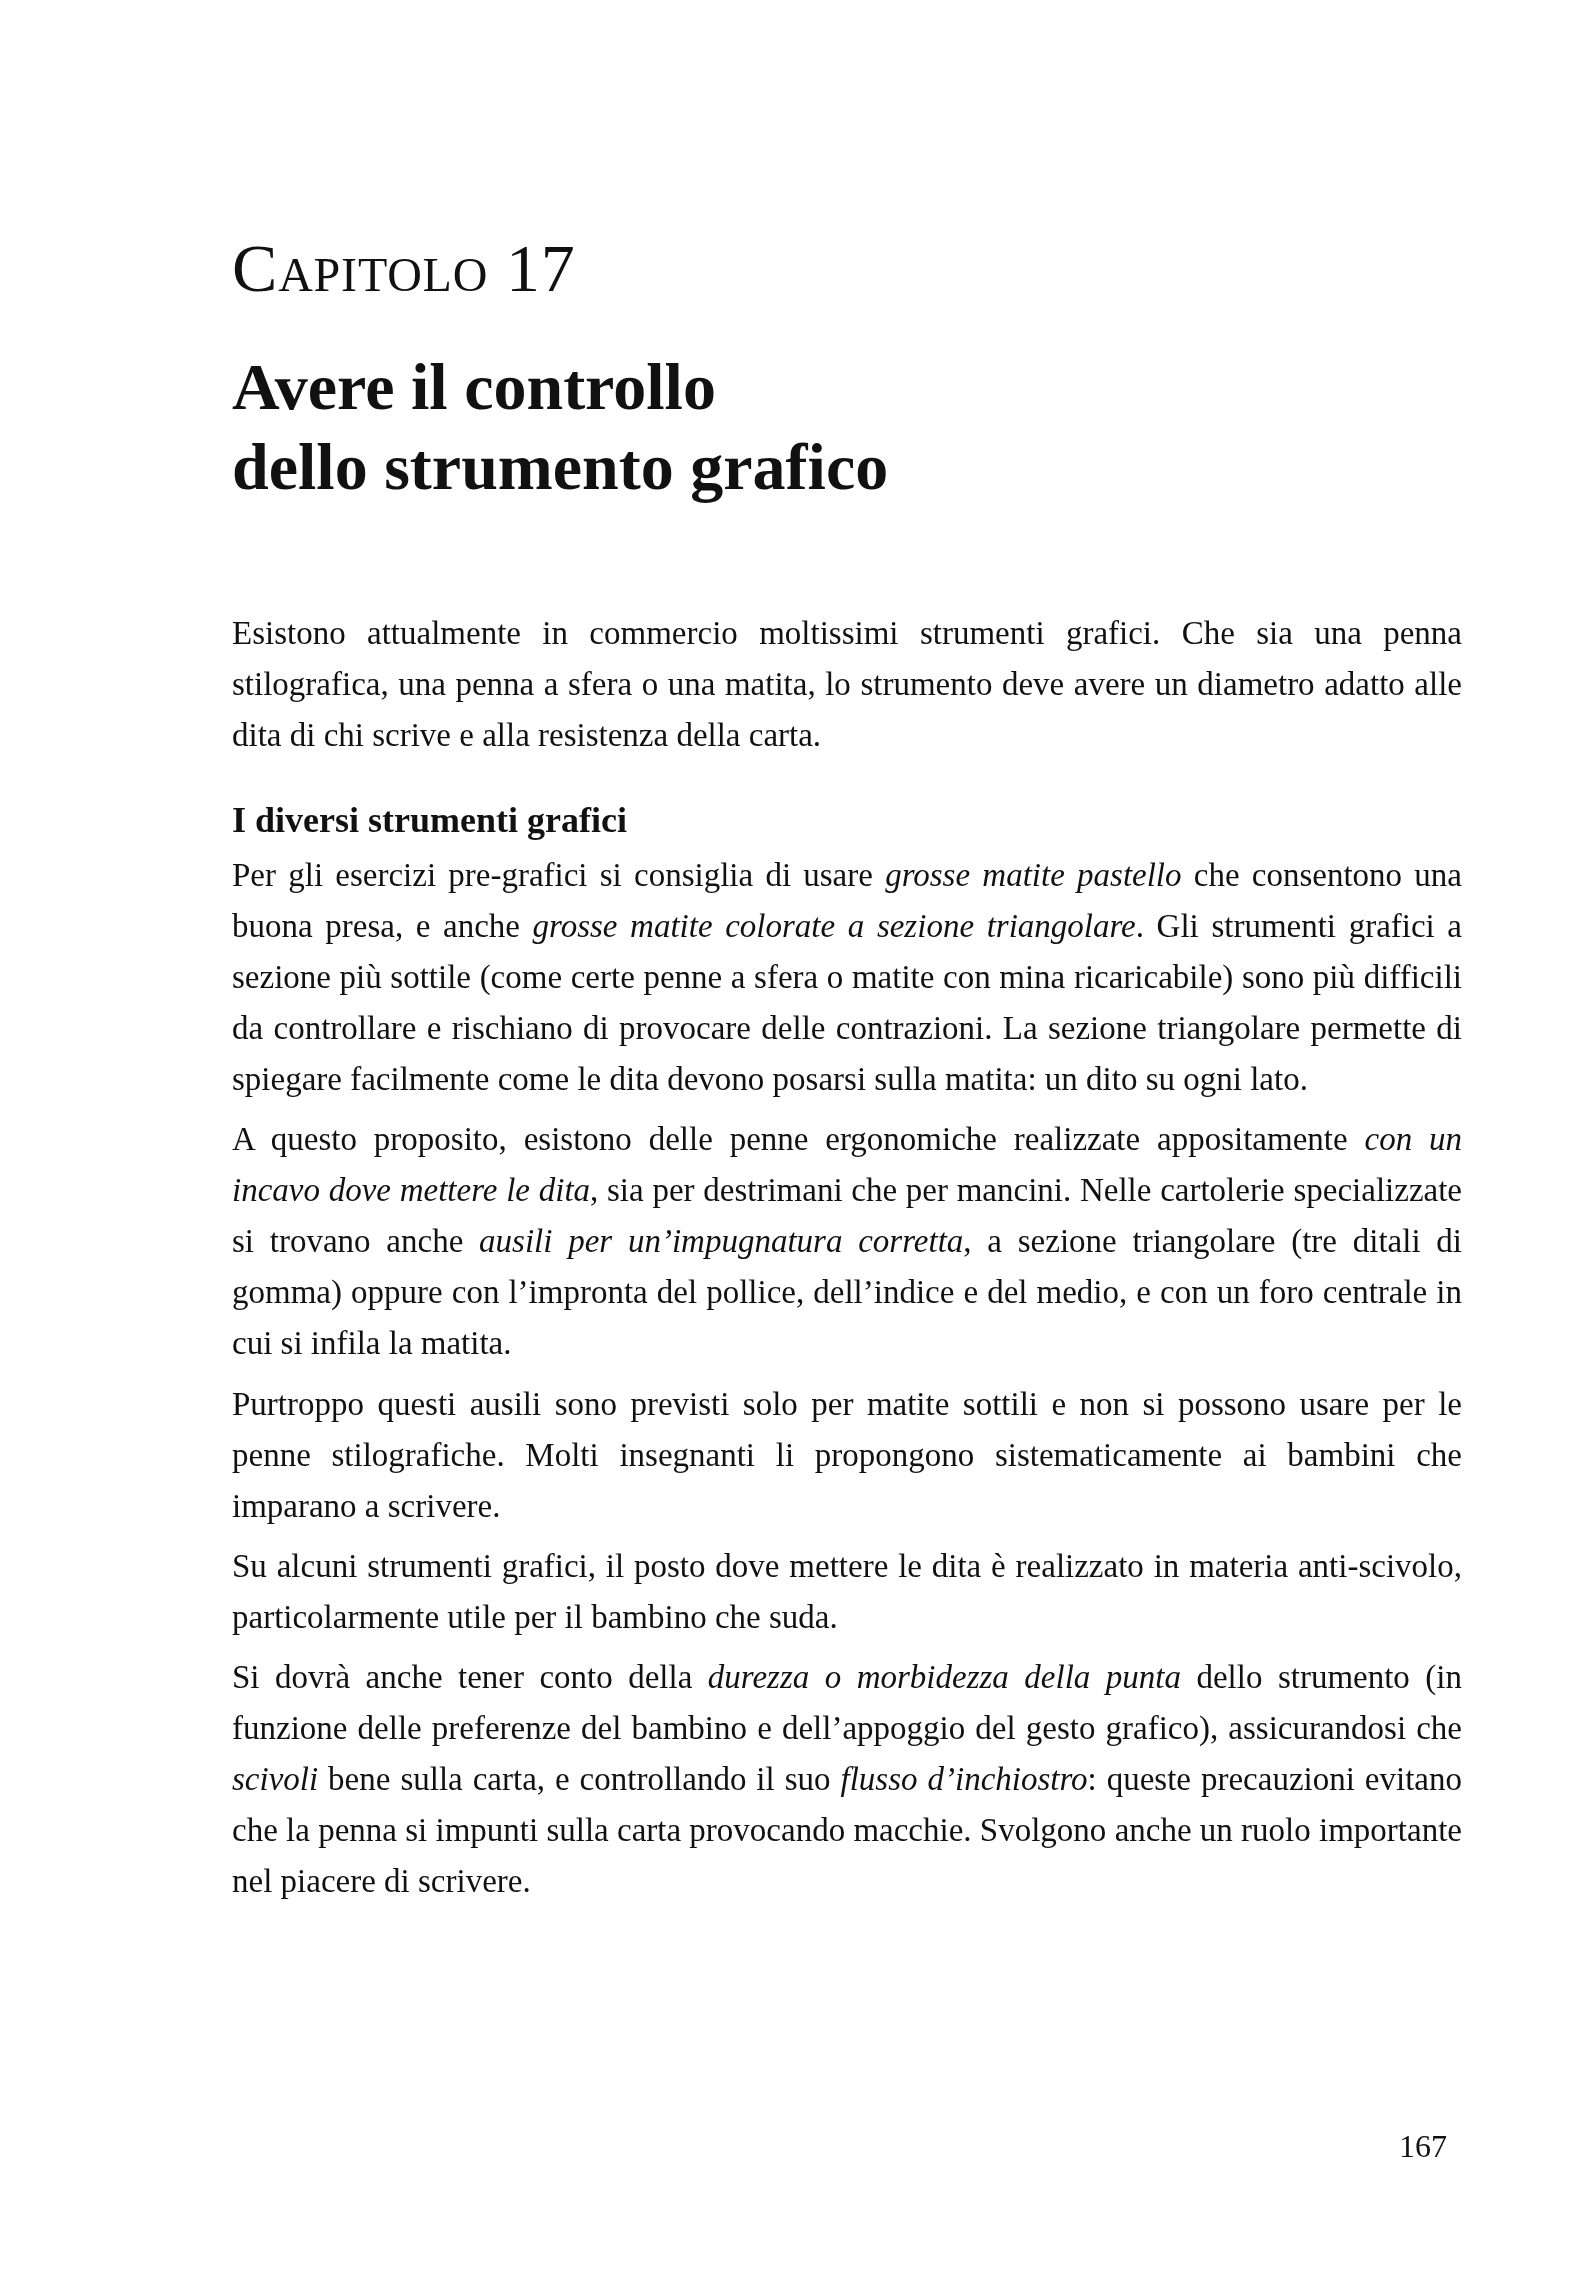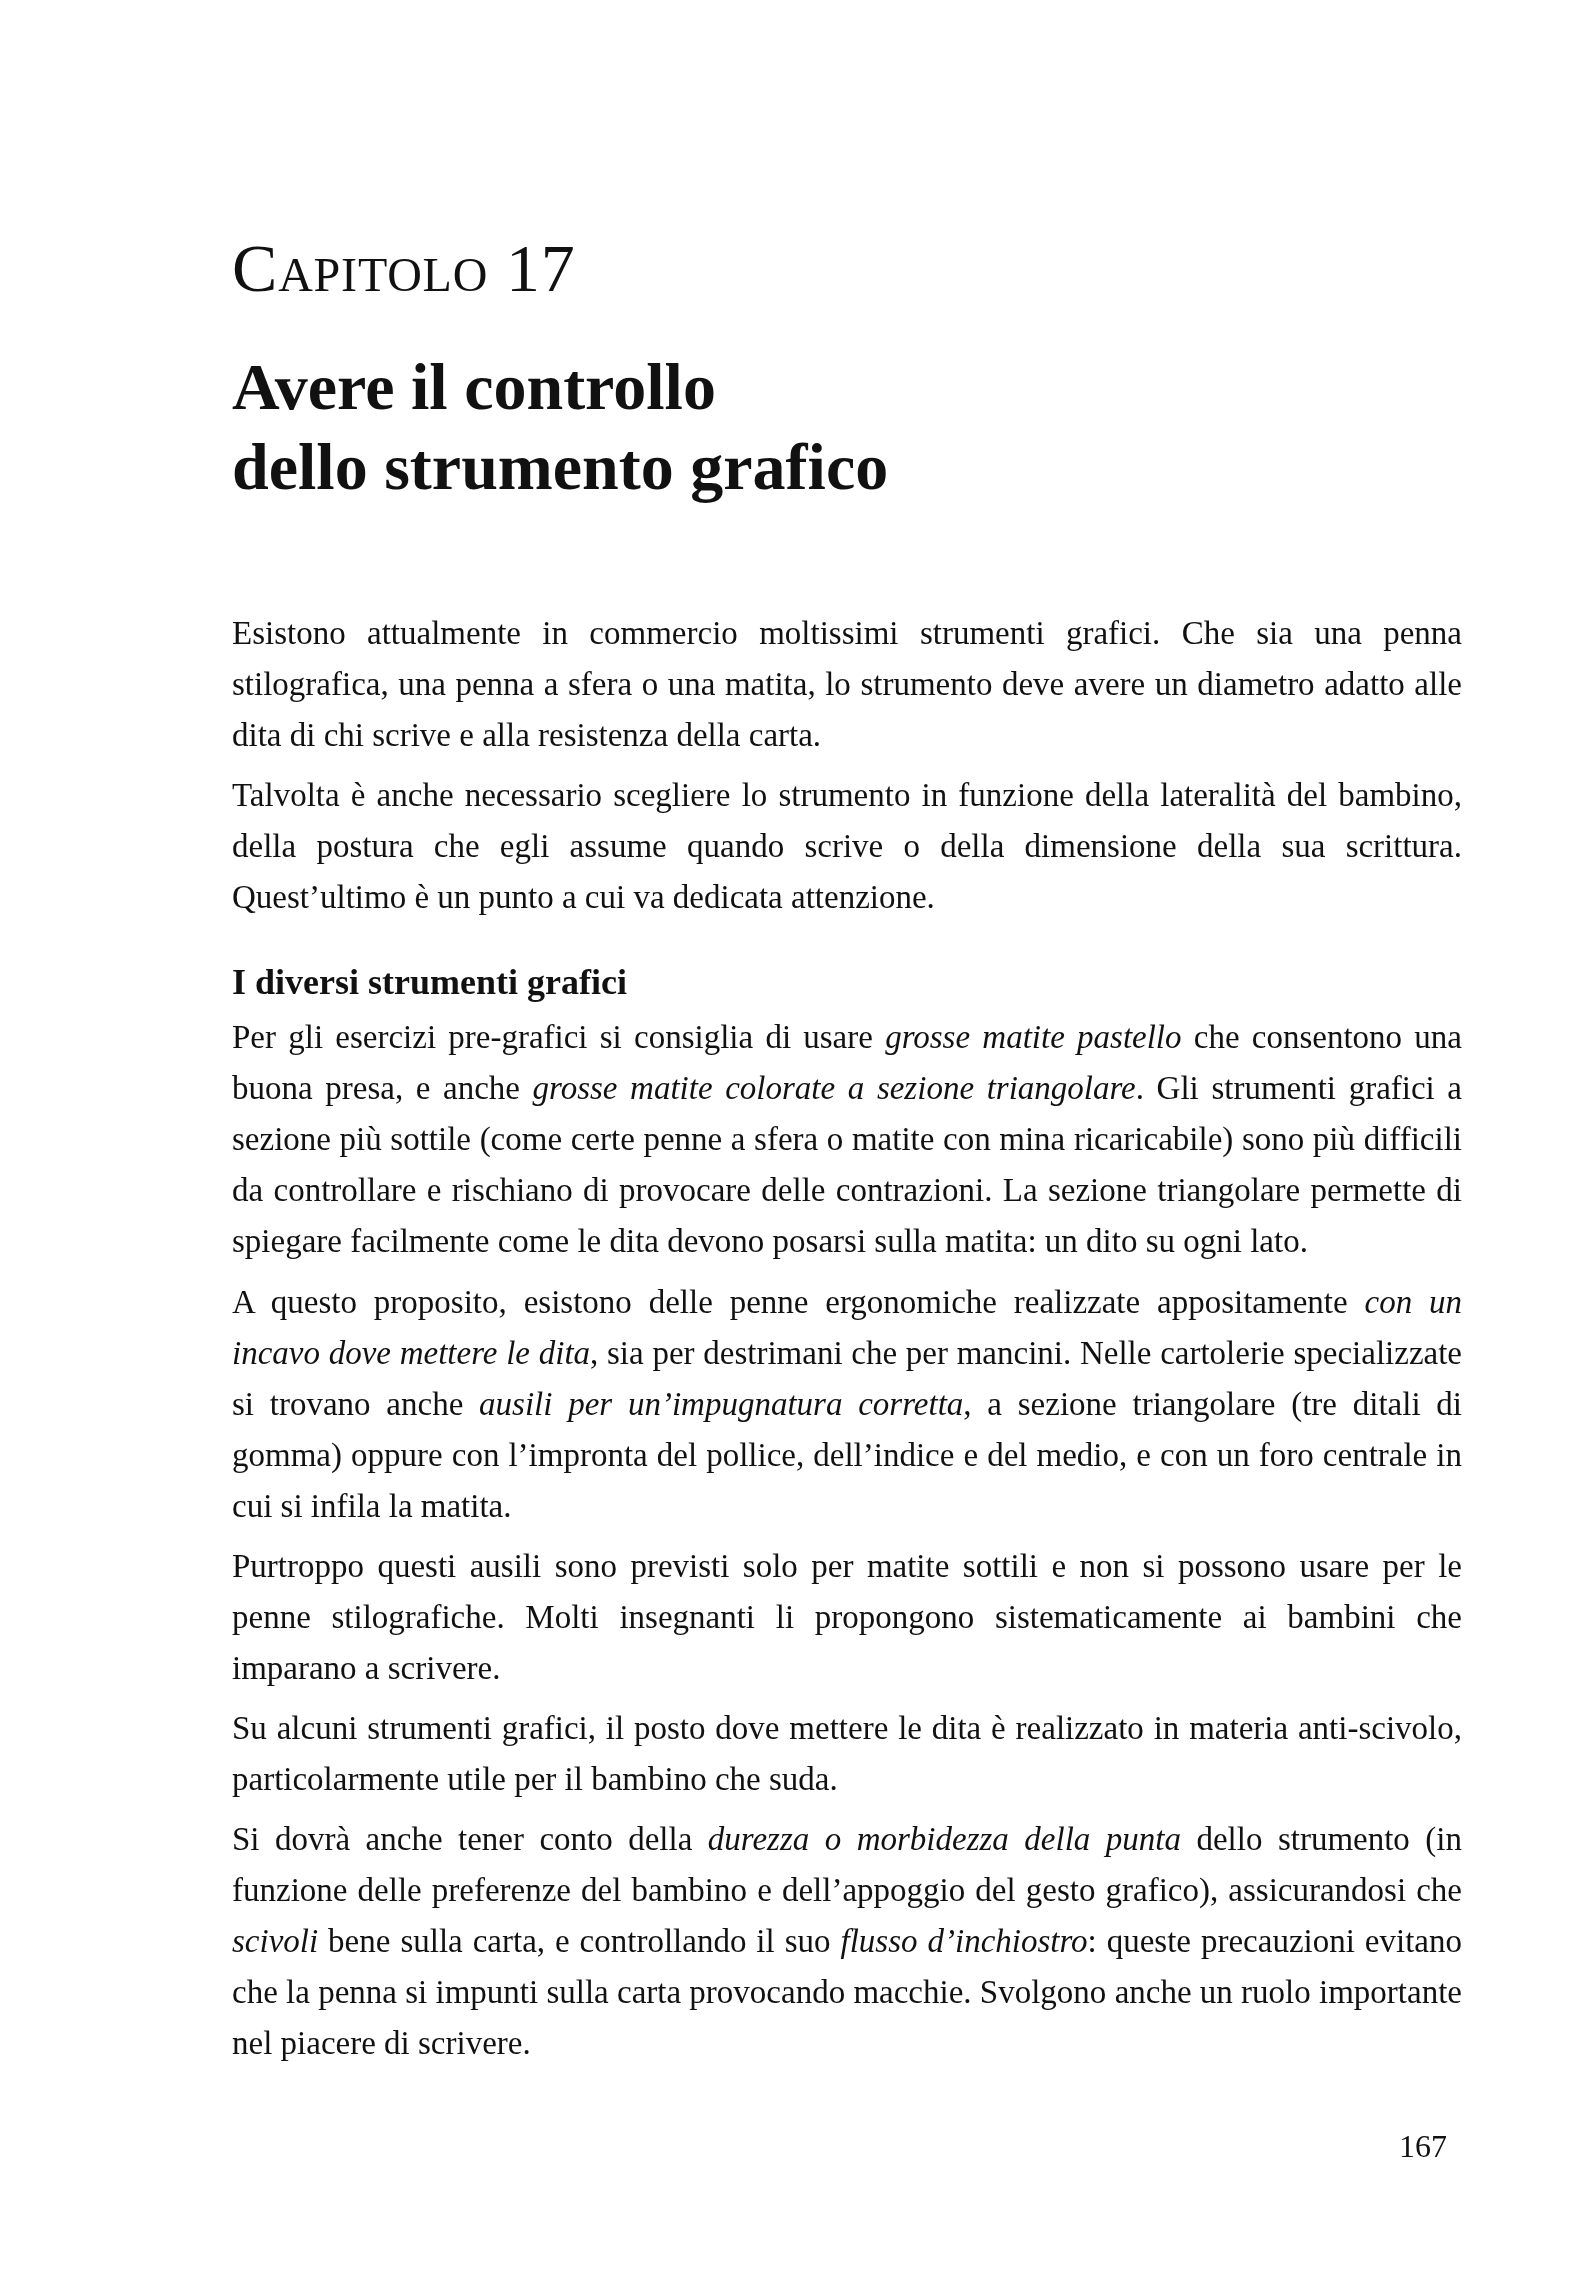--- a/index.html
+++ b/index.html
@@ -18,21 +18,20 @@
 
 <div class="page">
   <div class="chapter-label">Capitolo 17</div>
   <h1 class="chapter-title">
     <span>Avere il controllo</span><br>
     <span>dello strumento grafico</span>
   </h1>
 
   <div class="body">
     <p>Esistono attualmente in commercio moltissimi strumenti grafici. Che sia una penna stilografica, una penna a sfera o una matita, lo strumento deve avere un diametro adatto alle dita di chi scrive e alla resistenza della carta.</p>
-    <p>Talvolta è anche necessario scegliere lo strumento in funzione della lateralità del bambino, della postura che egli assume quando scrive o della dimensione della sua scrittura. Quest’ultimo è un punto a cui va dedicata attenzione.</p>
 
     <h2 class="section-title">I diversi strumenti grafici</h2>
 
     <p><span>Per gli esercizi pre-grafici si consiglia di usare </span><i>grosse matite pastello</i><span> che consentono una buona presa, e anche </span><i>grosse matite colorate a sezione triangolare</i><span>. Gli strumenti grafici a sezione più sottile (come certe penne a sfera o matite con mina ricaricabile) sono più difficili da controllare e rischiano di provocare delle contrazioni. La sezione triangolare permette di spiegare facilmente come le dita devono posarsi sulla matita: un dito su ogni lato.</span></p>
 
     <p><span>A questo proposito, esistono delle penne ergonomiche realizzate appositamente </span><i>con un incavo dove mettere le dita</i><span>, sia per destrimani che per mancini. Nelle cartolerie specializzate si trovano anche </span><i>ausili per un’impugnatura corretta</i><span>, a sezione triangolare (tre ditali di gomma) oppure con l’impronta del pollice, dell’indice e del medio, e con un foro centrale in cui si infila la matita.</span></p>
 
     <p>Purtroppo questi ausili sono previsti solo per matite sottili e non si possono usare per le penne stilografiche. Molti insegnanti li propongono sistematicamente ai bambini che imparano a scrivere.</p>
     <p>Su alcuni strumenti grafici, il posto dove mettere le dita è realizzato in materia anti-scivolo, particolarmente utile per il bambino che suda.</p>
 

